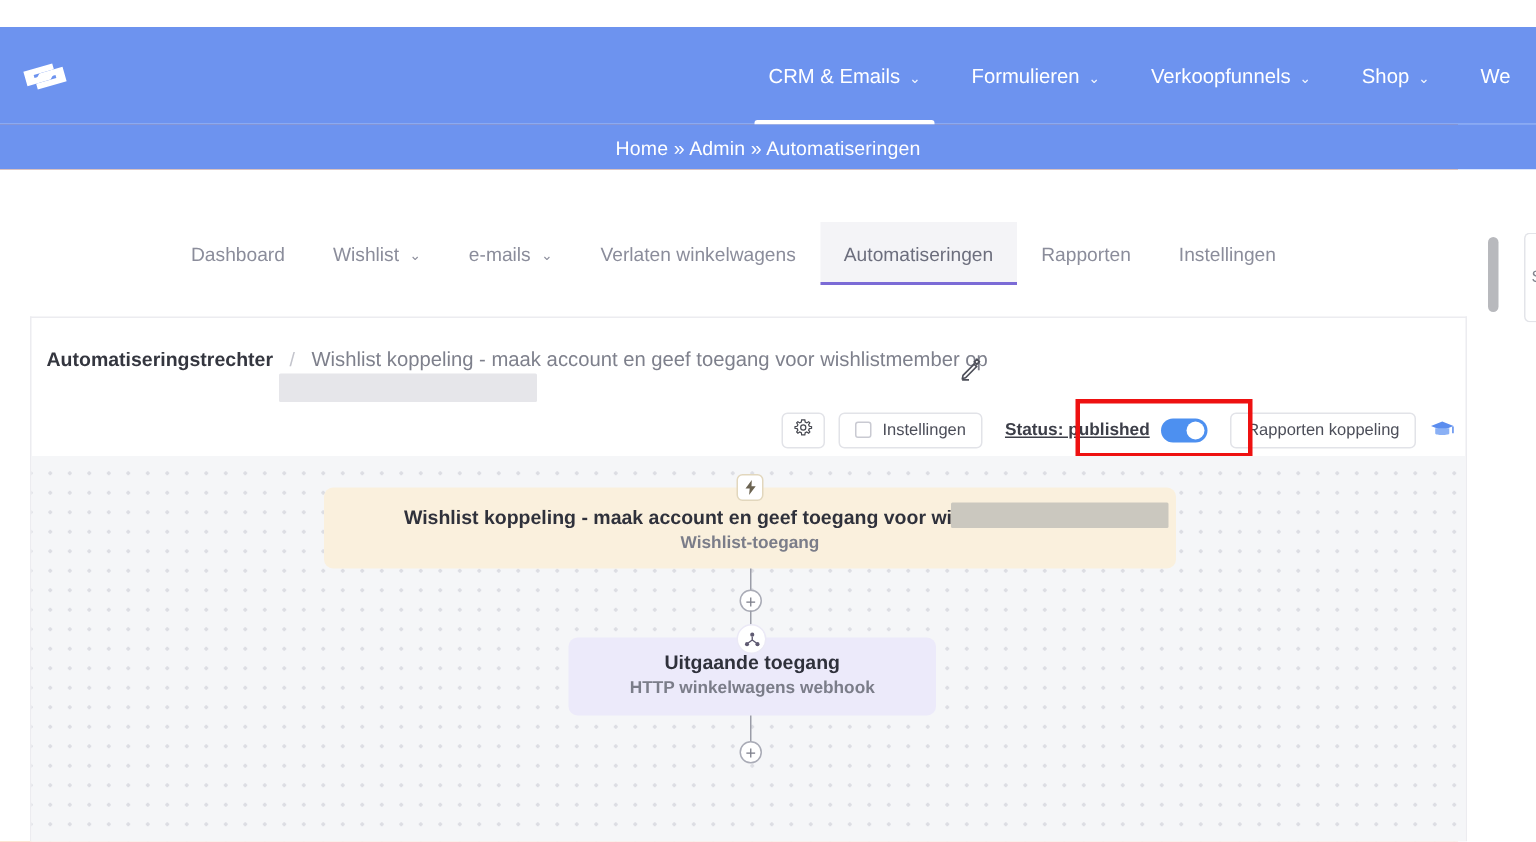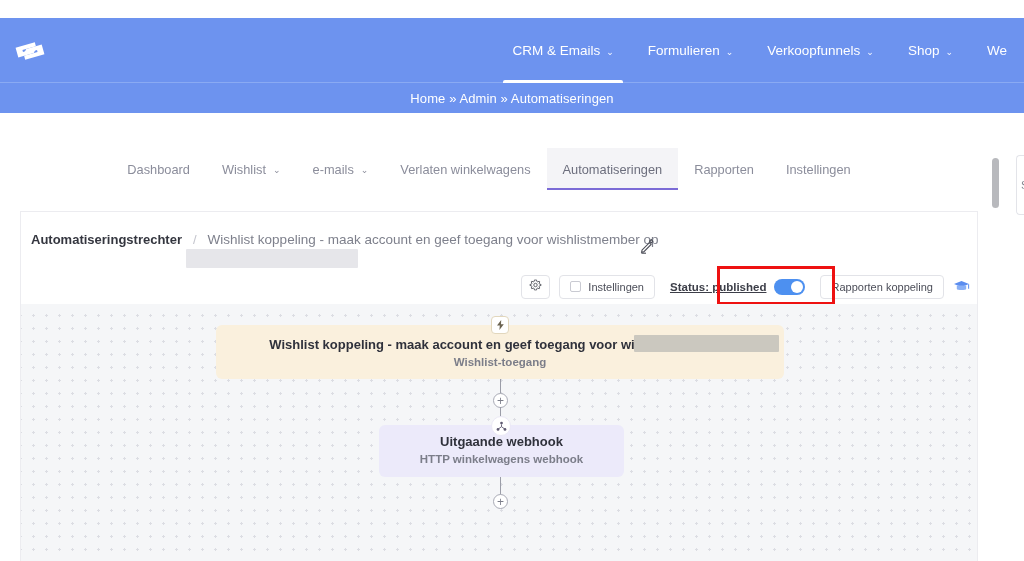--- a/index.html
+++ b/index.html
@@ -563,21 +563,21 @@
           </svg>
         </div>
 
         <div class="conn-line line-a"></div>
         <div class="plus-node plus-a">
           <span>+</span>
         </div>
         <div class="conn-line line-b"></div>
 
         <div class="node node-action">
-          <div class="node-title">Uitgaande webhook</div>
+          <div class="node-title">Uitgaande toegang</div>
           <div class="node-sub">HTTP winkelwagens webhook</div>
         </div>
 
         <div class="node-badge badge-action">
           <svg width="11" height="11" viewBox="0 0 12 12">
             <circle cx="6" cy="2.3" r="1.5" fill="#5f5a72"></circle>
             <circle cx="2.2" cy="9.2" r="1.5" fill="#5f5a72"></circle>
             <circle cx="9.8" cy="9.2" r="1.5" fill="#5f5a72"></circle>
             <path d="M6 3.8 L6 6.2 M6 6.2 L3 8.4 M6 6.2 L9 8.4" stroke="#5f5a72" stroke-width="1" fill="none"></path>
           </svg>

